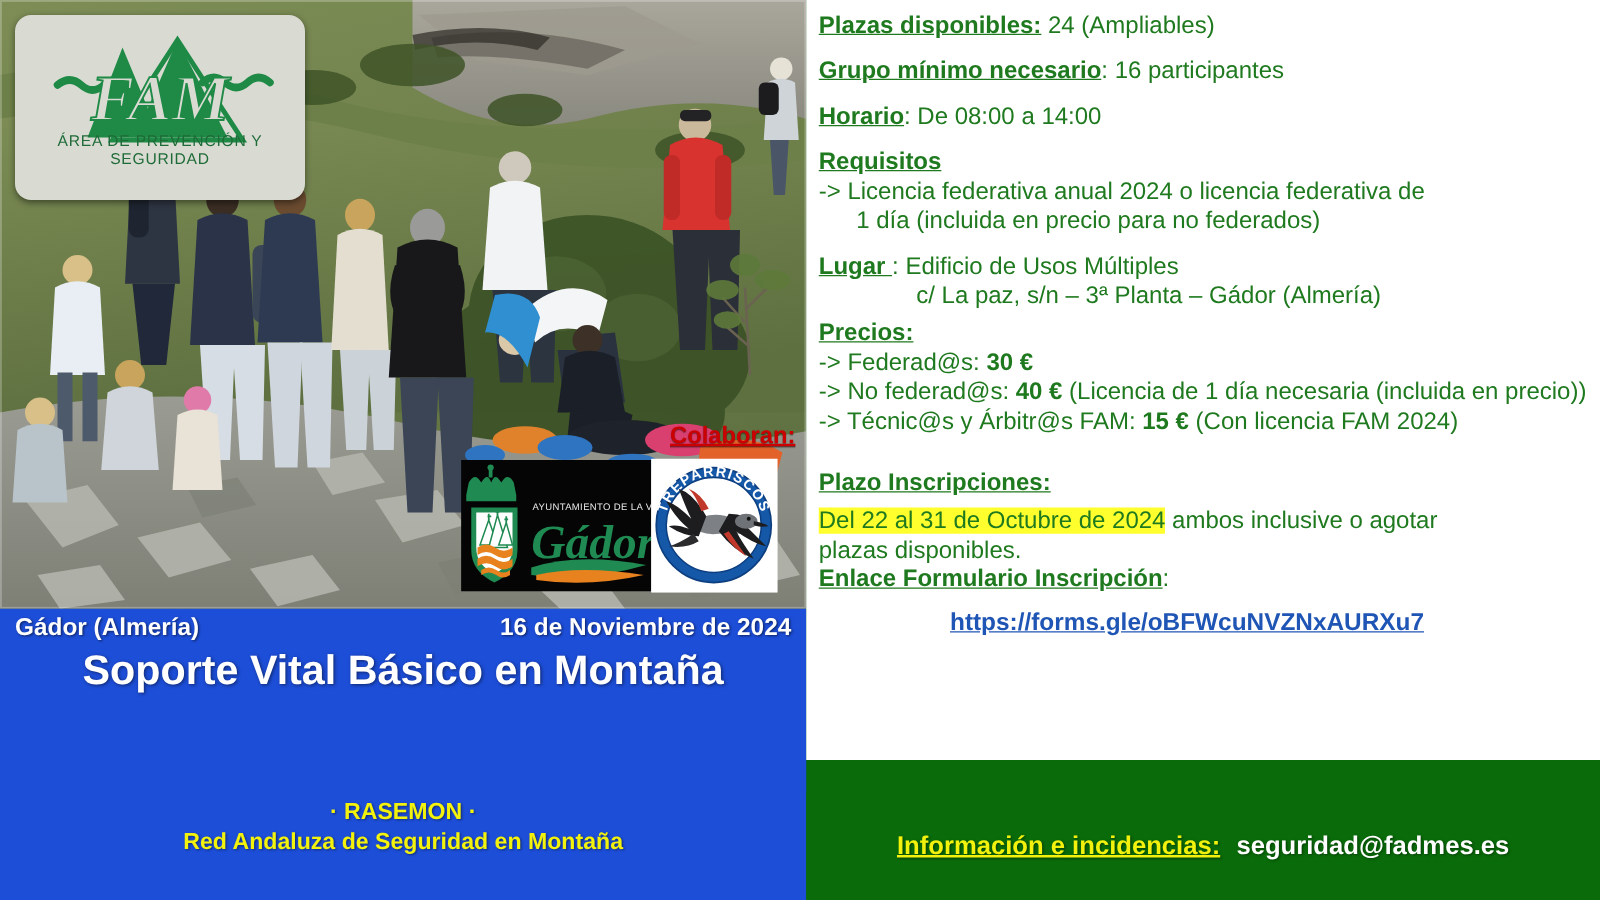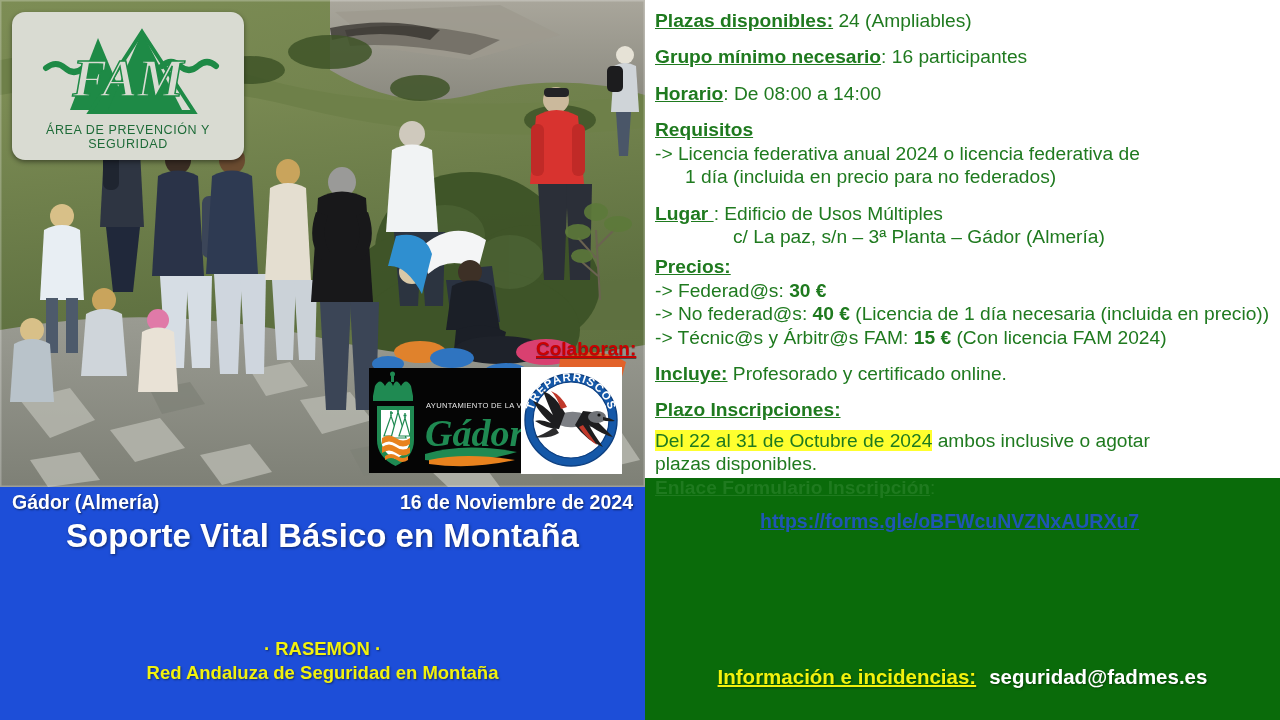--- a/index.html
+++ b/index.html
@@ -35,21 +35,21 @@
   #fam-logo {
     position: absolute; left: 12px; top: 12px;
     width: 232px; height: 148px;
     background: #d9dbd2;
     border-radius: 13px;
     box-shadow: 0 2px 5px rgba(0,0,0,.45);
     overflow: hidden;
   }
   #fam-logo .fam-art { position:absolute; left:0; top:2px; width:232px; height:112px; }
   #fam-logo .fam-sub {
-    position: absolute; left: 0; bottom: 9px; width: 232px;
+    position: absolute; left: 0; bottom: 26px; width: 232px;
     text-align: center;
     font-size: 12.5px; font-weight: 400; letter-spacing: .6px;
     color: #1e6b38;
     font-family: "Liberation Sans", sans-serif;
   }
 
   
   #colaboran {
     position: absolute; left: 512px; top: 338px;
     font-size: 19px; font-weight: bold; color: #cc0000;
@@ -99,21 +99,21 @@
   #rasemon {
     position: absolute; top: 150px; left: 0; width: 645px;
     text-align: center; color: #f2f20d;
     font-size: 18.5px; font-weight: bold; line-height: 1.32;
     text-shadow: 1px 1px 2px rgba(0,0,0,.45);
   }
 
   
   #right-col {
     position: absolute; left: 645px; top: 0;
-    width: 635px; height: 478px;
+    width: 635px; height: 608px;
     background: #ffffff;
     padding: 9px 8px 0 10px;
   }
   .info { color: #1f7a1f; font-size: 19.2px; line-height: 1.22; }
   .info .u  { text-decoration: underline; font-weight: bold; }
   .info .b  { font-weight: bold; }
   .line { margin-bottom: 0px; white-space: nowrap; }
   .gap  { height: 13px; }
   .gap-s{ height: 7px; }
   .indent1 { padding-left: 30px; }
@@ -498,23 +498,20 @@
         <span>-&gt; Federad@s:  </span><span class="b">30 €</span><span></span>
       </div>
       <div class="line">
         <span>-&gt; No federad@s:  </span><span class="b">40 €</span><span> (Licencia de 1 día necesaria  (incluida en precio))</span>
       </div>
       <div class="line">
         <span>-&gt; Técnic@s y Árbitr@s FAM: </span><span class="b">15 €</span><span> (Con licencia FAM 2024)</span>
       </div>
       <div class="gap"></div>
 
-      <div class="line">
-        <span class="u">Incluye:</span><span> Profesorado y certificado online.</span>
-      </div>
       <div class="gap"></div>
 
       <div class="line">
         <span class="u">Plazo Inscripciones:</span>
       </div>
       <div class="gap-s"></div>
 
       <div class="line">
         <span class="hl">Del 22 al 31 de Octubre de 2024</span><span> ambos inclusive o agotar</span>
       </div>

